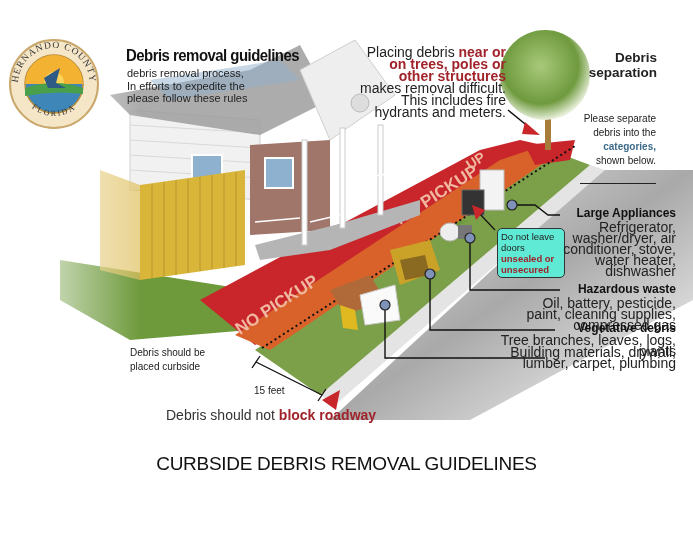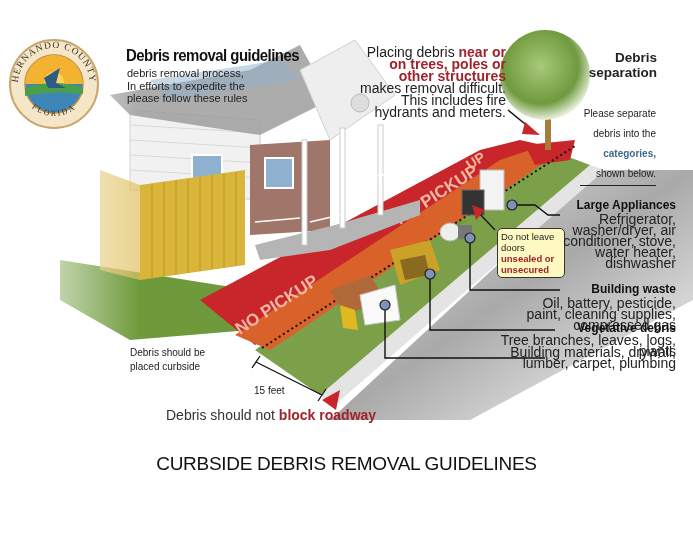--- a/index.html
+++ b/index.html
@@ -6,24 +6,24 @@
   body { width:693px; height:536px; position:relative; overflow:hidden; font-family:"Liberation Sans", sans-serif; }
   .abs { position:absolute; }
   .scene { position:absolute; left:0; top:0; width:693px; height:430px; }
   .seal { position:absolute; left:8px; top:38px; width:92px; height:92px; }
   .title-main { left:126px; top:46px; font-family:"Liberation Sans", sans-serif; font-weight:bold; font-size:17px; letter-spacing:-0.6px; color:#111; transform:scaleX(0.88); transform-origin:left top; white-space:nowrap; }
   .intro { left:127px; top:67px; font-size:11px; line-height:12.5px; color:#222; width:160px; }
   .warn-trees { left:356px; top:46px; width:150px; text-align:right; font-size:14px; line-height:12px; color:#222; }
   .red { color:#a0232b; font-weight:bold; }
   .blue { color:#3d6a8a; font-weight:bold; }
   .sep-title { left:585px; top:50px; width:72px; text-align:right; font-weight:bold; font-size:13.5px; line-height:15px; color:#222; }
-  .sep-body { left:580px; top:104px; width:76px; text-align:right; font-size:10px; line-height:20px; color:#222; border-bottom:1px solid #222; padding-bottom:1px; }
+  .sep-body { left:580px; top:112px; width:76px; text-align:right; font-size:10px; line-height:14px; color:#222; border-bottom:1px solid #222; padding-bottom:15px; }
   .cat-title { font-weight:bold; font-size:12px; color:#111; text-align:right; white-space:nowrap; }
   .cat-body { font-size:14px; line-height:11px; color:#222; text-align:right; }
-  .doors { left:497px; top:228px; width:68px; height:50px; border:1.5px solid #333; border-radius:5px; background:#fef9c3; font-size:9.5px; line-height:11px; padding:2px 3px; box-sizing:border-box; color:#222; }
+  .doors { left:497px; top:228px; width:68px; height:50px; border:1.5px solid #333; border-radius:5px; background:#5eead4; font-size:9.5px; line-height:11px; padding:2px 3px; box-sizing:border-box; color:#222; }
   .curbside { left:130px; top:346px; font-size:10px; line-height:14px; color:#222; width:120px; }
   .feet { left:254px; top:385px; font-size:10px; color:#222; }
   .roadway { left:166px; top:407px; font-size:14px; color:#333; white-space:nowrap; }
   .caption { left:0; top:453px; width:693px; text-align:center; font-size:19px; letter-spacing:-0.3px; color:#111; white-space:nowrap; }
 </style>
 </head>
 <body>
 
 <svg class="scene" viewBox="0 0 693 430" xmlns="http://www.w3.org/2000/svg">
   <defs>
@@ -183,26 +183,26 @@
 <div class="abs warn-trees"><span>Placing debris </span><span class="red">near or on trees, poles or other structures</span><span> makes removal difficult. This includes fire hydrants and meters.</span></div>
 
 <div class="abs sep-title">
   <div>Debris</div>
   <div>separation</div>
 </div>
 <div class="abs sep-body"><span>Please separate debris into the </span><span class="blue">categories,</span><span> shown below.</span></div>
 
 <div class="abs doors"><span>Do not leave doors </span><span class="red">unsealed or unsecured</span></div>
 
-<div class="abs" style="right:17px; top:198px; width:140px;">
+<div class="abs" style="right:17px; top:206px; width:140px;">
   <div class="cat-title">Large Appliances</div>
   <div class="cat-body" style="margin-top:2px;">Refrigerator, washer/dryer, air conditioner, stove, water heater, dishwasher</div>
 </div>
 <div class="abs" style="right:17px; top:282px; width:200px;">
-  <div class="cat-title">Building waste</div>
+  <div class="cat-title">Hazardous waste</div>
   <div class="cat-body" style="margin-top:2px; padding-left:30px;">Oil, battery, pesticide, paint, cleaning supplies, compressed gas</div>
 </div>
 <div class="abs" style="right:17px; top:321px; width:200px;">
   <div class="cat-title">Vegetative debris</div>
   <div class="cat-body">Tree branches, leaves, logs, plants</div>
 </div>
 <div class="abs" style="right:17px; top:347px; width:220px;">
   <div class="cat-body" style="padding-left:15px;">Building materials, drywall, lumber, carpet, plumbing</div>
 </div>
 

